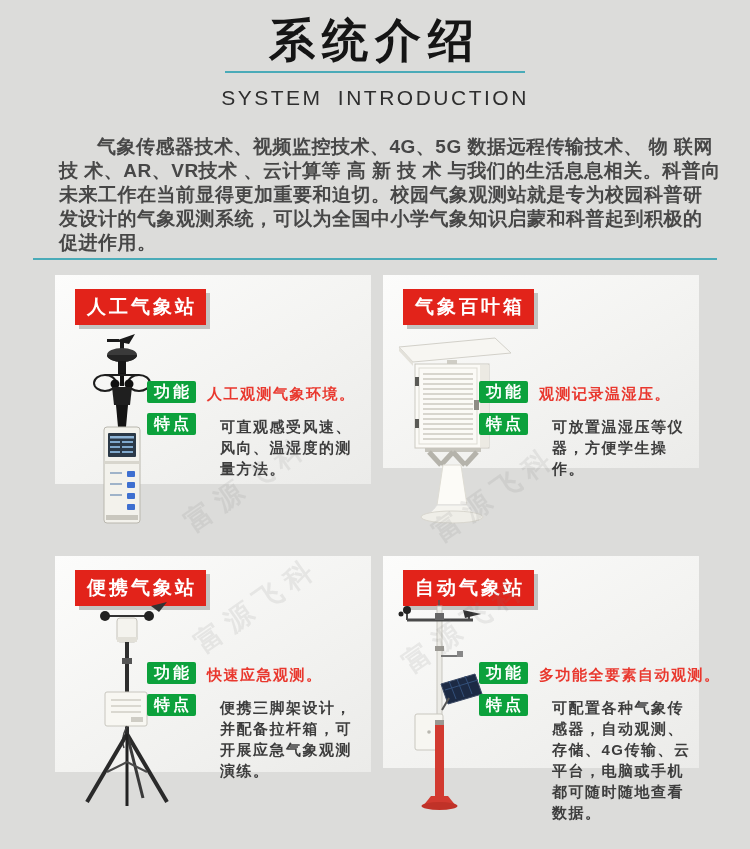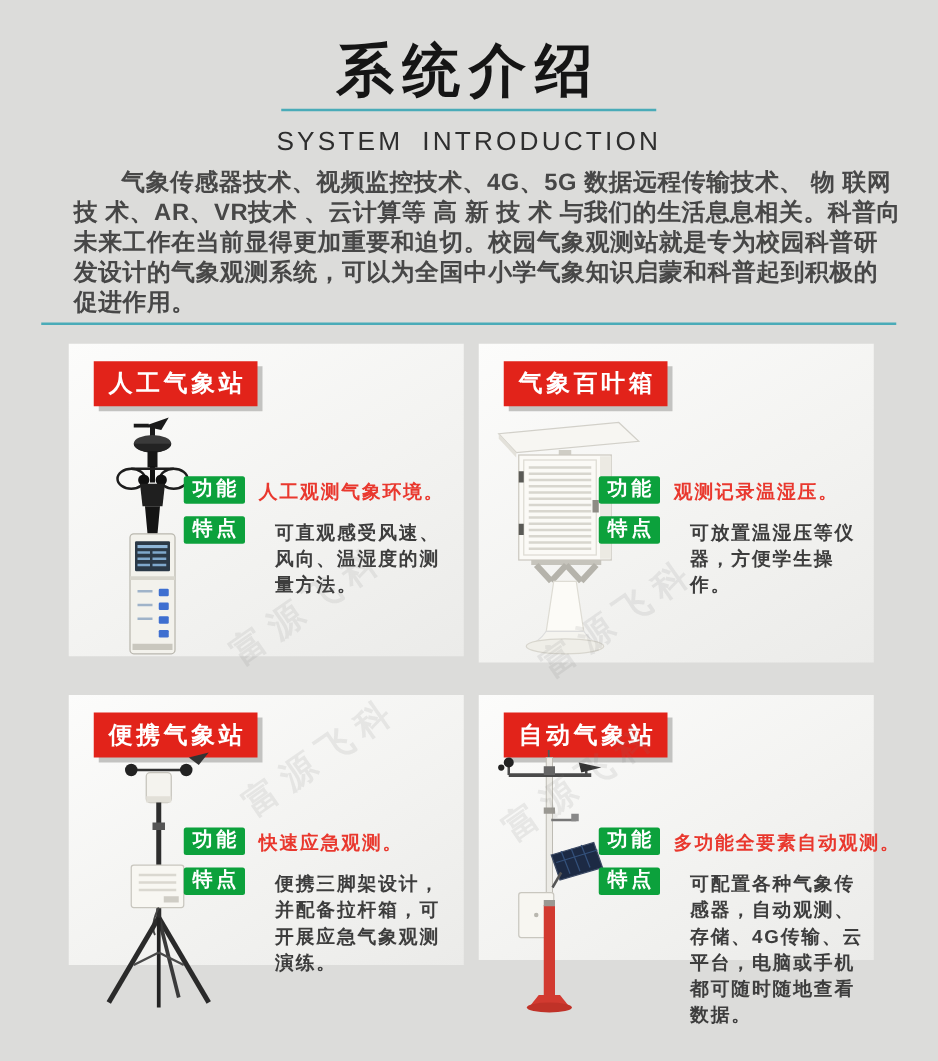--- a/index.html
+++ b/index.html
@@ -4,43 +4,43 @@
 <style>
   html,body{margin:0;padding:0;}
   body{background:#dcdcda;}
   .page{
     position:relative;width:750px;height:849px;background:#dcdcda;overflow:hidden;
     font-family:"Liberation Sans","DejaVu Sans",sans-serif;
   }
   
   .hdr{position:absolute;left:0;top:0;width:750px;text-align:center;}
   .title{
-    margin:0;padding-top:30px;font-size:46px;font-weight:bold;color:#151515;
+    margin:0;padding-top:14px;font-size:46px;font-weight:bold;color:#151515;
     letter-spacing:7px;line-height:52px;
   }
   .title-underline{width:300px;height:2px;background:#4aabb8;margin:5px auto 0 auto;}
   .subtitle{
     margin-top:13px;font-size:21px;color:#2e2e2e;letter-spacing:2.5px;word-spacing:7px;
     font-weight:500;
   }
   
   .intro{
     position:absolute;left:59px;top:135px;width:638px;
     font-size:19px;line-height:24px;font-weight:600;color:#474747;letter-spacing:0.5px;
   }
   .intro .line{white-space:nowrap;}
   .intro .indent{text-indent:38px;}
   .divider{position:absolute;left:33px;top:258px;width:684px;height:2px;background:#4aabb8;}
   
   .card{
     position:absolute;width:316px;
     background:linear-gradient(150deg,#fcfcfb 0%,#f3f3f1 55%,#ebebe9 100%);
   }
-  .card.c1{left:55px;top:275px;height:250px;}
-  .card.c2{left:383px;top:275px;height:255px;}
+  .card.c1{left:55px;top:275px;height:209px;}
+  .card.c2{left:383px;top:275px;height:193px;}
   .card.c3{left:55px;top:556px;height:216px;}
   .card.c4{left:383px;top:556px;height:212px;}
   .card-badge{
     position:absolute;left:20px;top:14px;background:#e2231a;color:#ffffff;
     font-size:19px;font-weight:bold;letter-spacing:3px;padding:5px 9px 5px 12px;
     box-shadow:4px 4px 0 #c3c3c1;white-space:nowrap;
   }
   .info{position:absolute;left:92px;top:106px;width:218px;}
   .c2 .info,.c4 .info{left:96px;}
   .row{display:flex;align-items:flex-start;margin-bottom:9px;}

